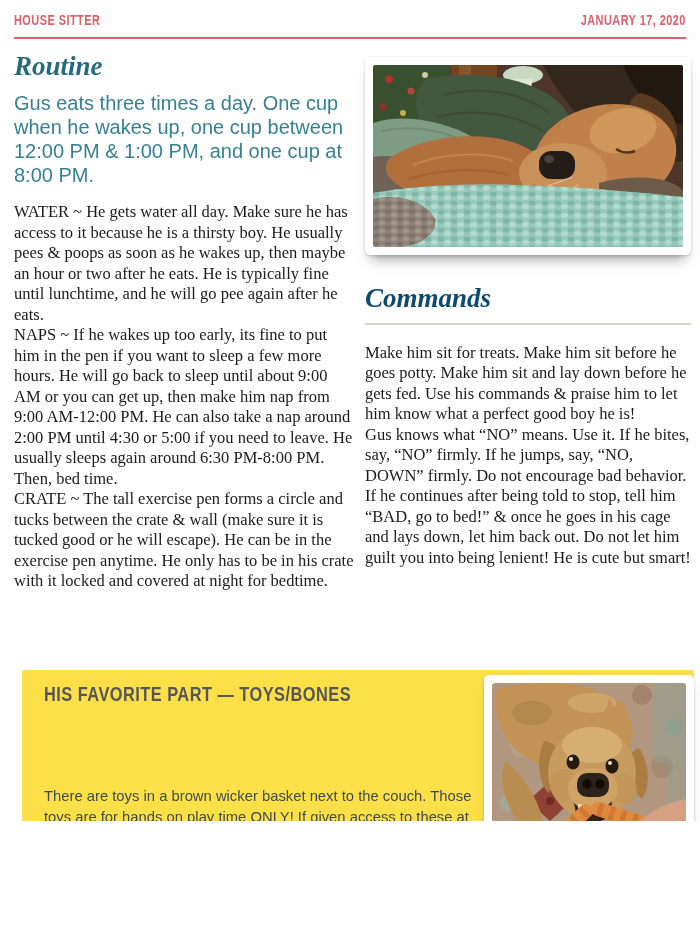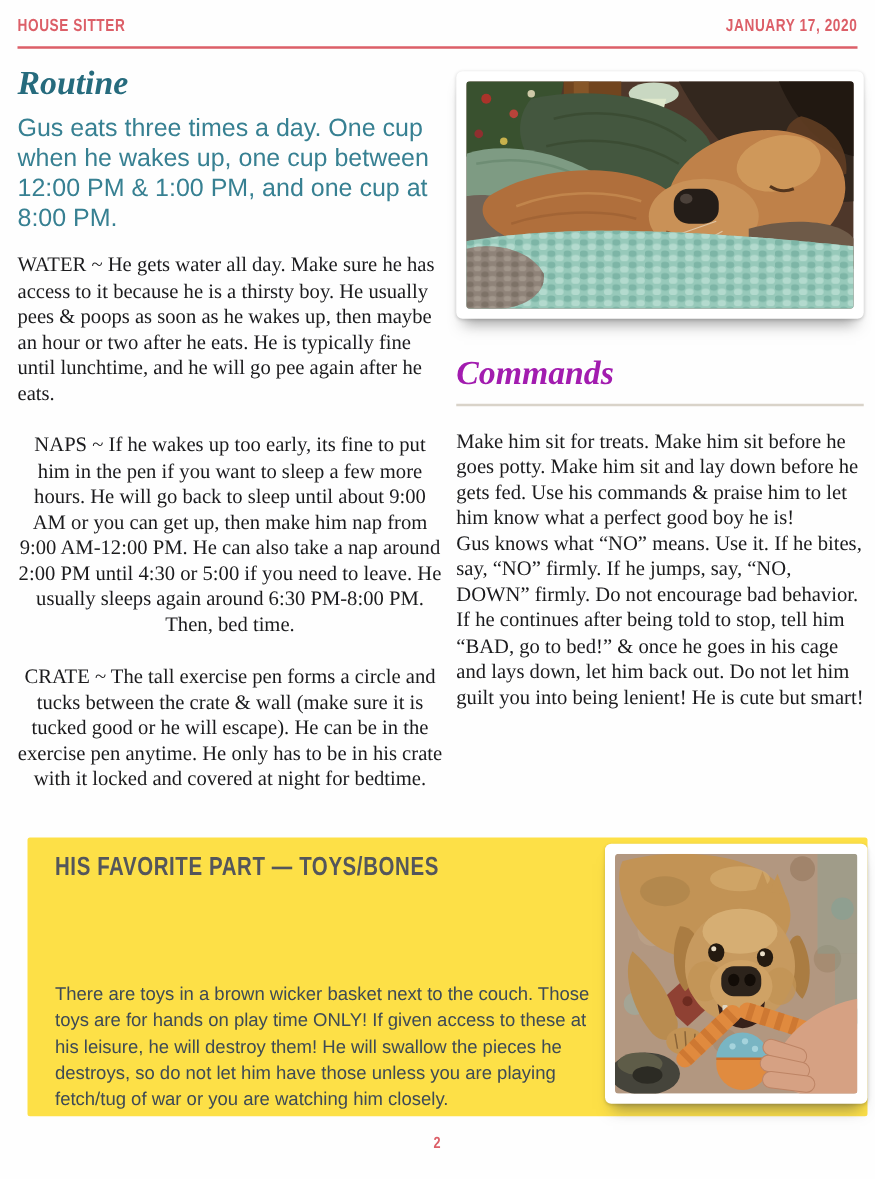--- a/index.html
+++ b/index.html
@@ -1,39 +1,39 @@
 <!DOCTYPE html>
 <html><head>
 <meta charset="utf-8">
 <style>
   html,body{margin:0;padding:0;background:#ffffff;}
-  .page{position:relative;width:700px;height:943px;background:#fefefe;overflow:hidden;
+  .page{position:relative;width:700px;height:821px;background:#fefefe;overflow:hidden;
         font-family:"Liberation Serif",serif;-webkit-font-smoothing:antialiased;}
 
   
   .header{position:absolute;left:14px;right:14px;top:8px;height:24px;
           display:flex;justify-content:space-between;align-items:center;}
   .cond{font-family:"Liberation Sans",sans-serif;font-weight:700;letter-spacing:.6px;
         display:inline-block;transform:scaleX(.78);}
   .hdr-left{color:#dc5f68;font-size:14px;transform-origin:left center;}
   .hdr-right{color:#dc5f68;font-size:14px;transform-origin:right center;}
   .header-rule{position:absolute;left:14px;right:14px;top:37px;height:2px;background:#dc5f68;}
 
   
   .col-left{position:absolute;left:14px;top:50px;width:340px;}
   .col-right{position:absolute;left:365px;top:57px;width:326px;}
 
   h1.sec{margin:0;font-family:"Liberation Serif",serif;font-weight:700;font-size:27px;line-height:32px;font-style:italic;}
   .routine-title{color:#266b7d;}
-  .commands-title{color:#a21caf;}
+  .commands-title{color:#0c4a6e;}
 
   .intro{margin:9px 0 0 0;font-family:"Liberation Sans",sans-serif;font-size:20px;
          line-height:24px;color:#378092;}
   .body-p{margin:0;font-size:16.5px;line-height:20.5px;color:#1b1b1d;}
-  .mt15{margin-top:15px;} .mt21{margin-top:21px;text-align:center;} .mt18{margin-top:18px;}
+  .mt15{margin-top:15px;} .mt21{} .mt18{margin-top:18px;}
 
   .cmd-divider{height:1.5px;background:#d9d3c9;margin:9px 0 10px 0;}
 
   
   .polaroid{background:#ffffff;border-radius:5px;padding:8px;
             box-shadow:0 10px 11px -6px rgba(70,70,70,.5),0 1px 3px rgba(0,0,0,.18);}
   .photo1{width:310px;height:182px;}
   .photo2{width:194px;height:192px;}
   .photo-inner{border-radius:3px;overflow:hidden;width:100%;height:100%;}
   .photo-inner svg{display:block;width:100%;height:100%;}

